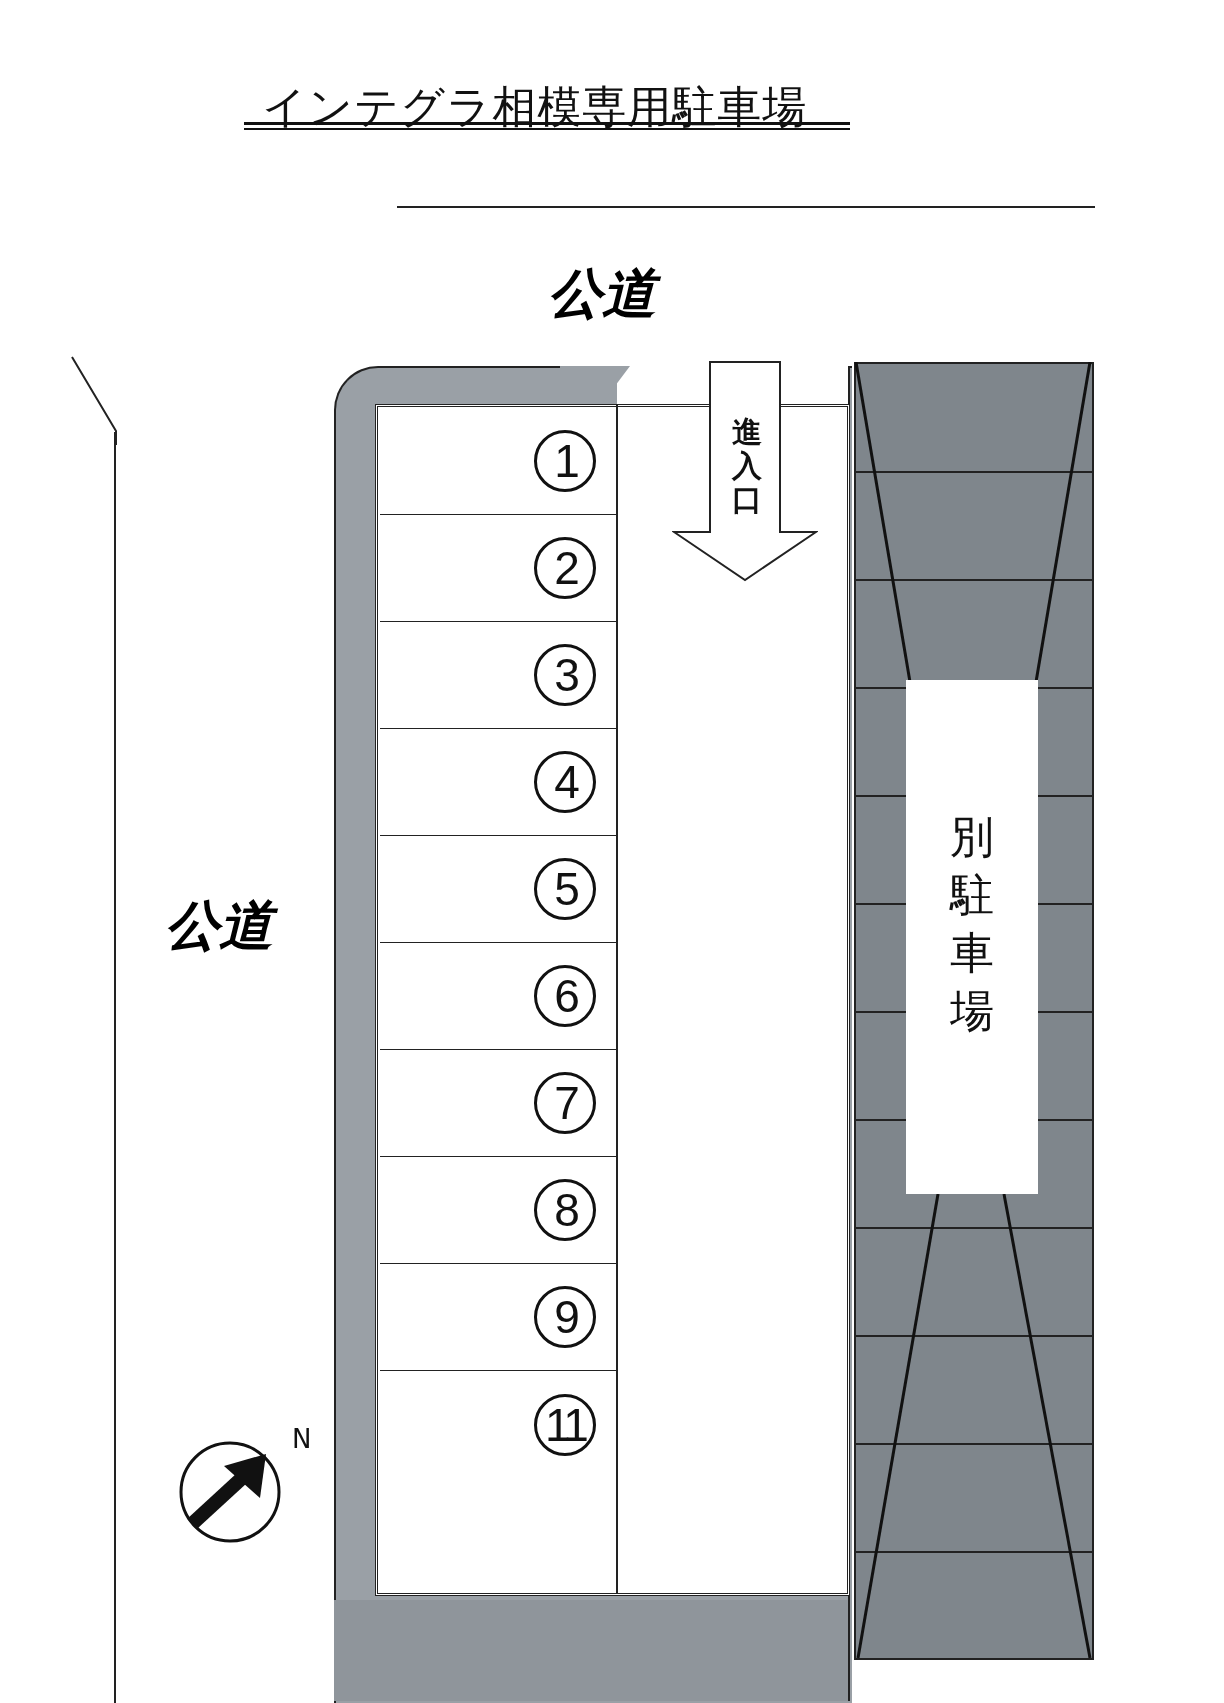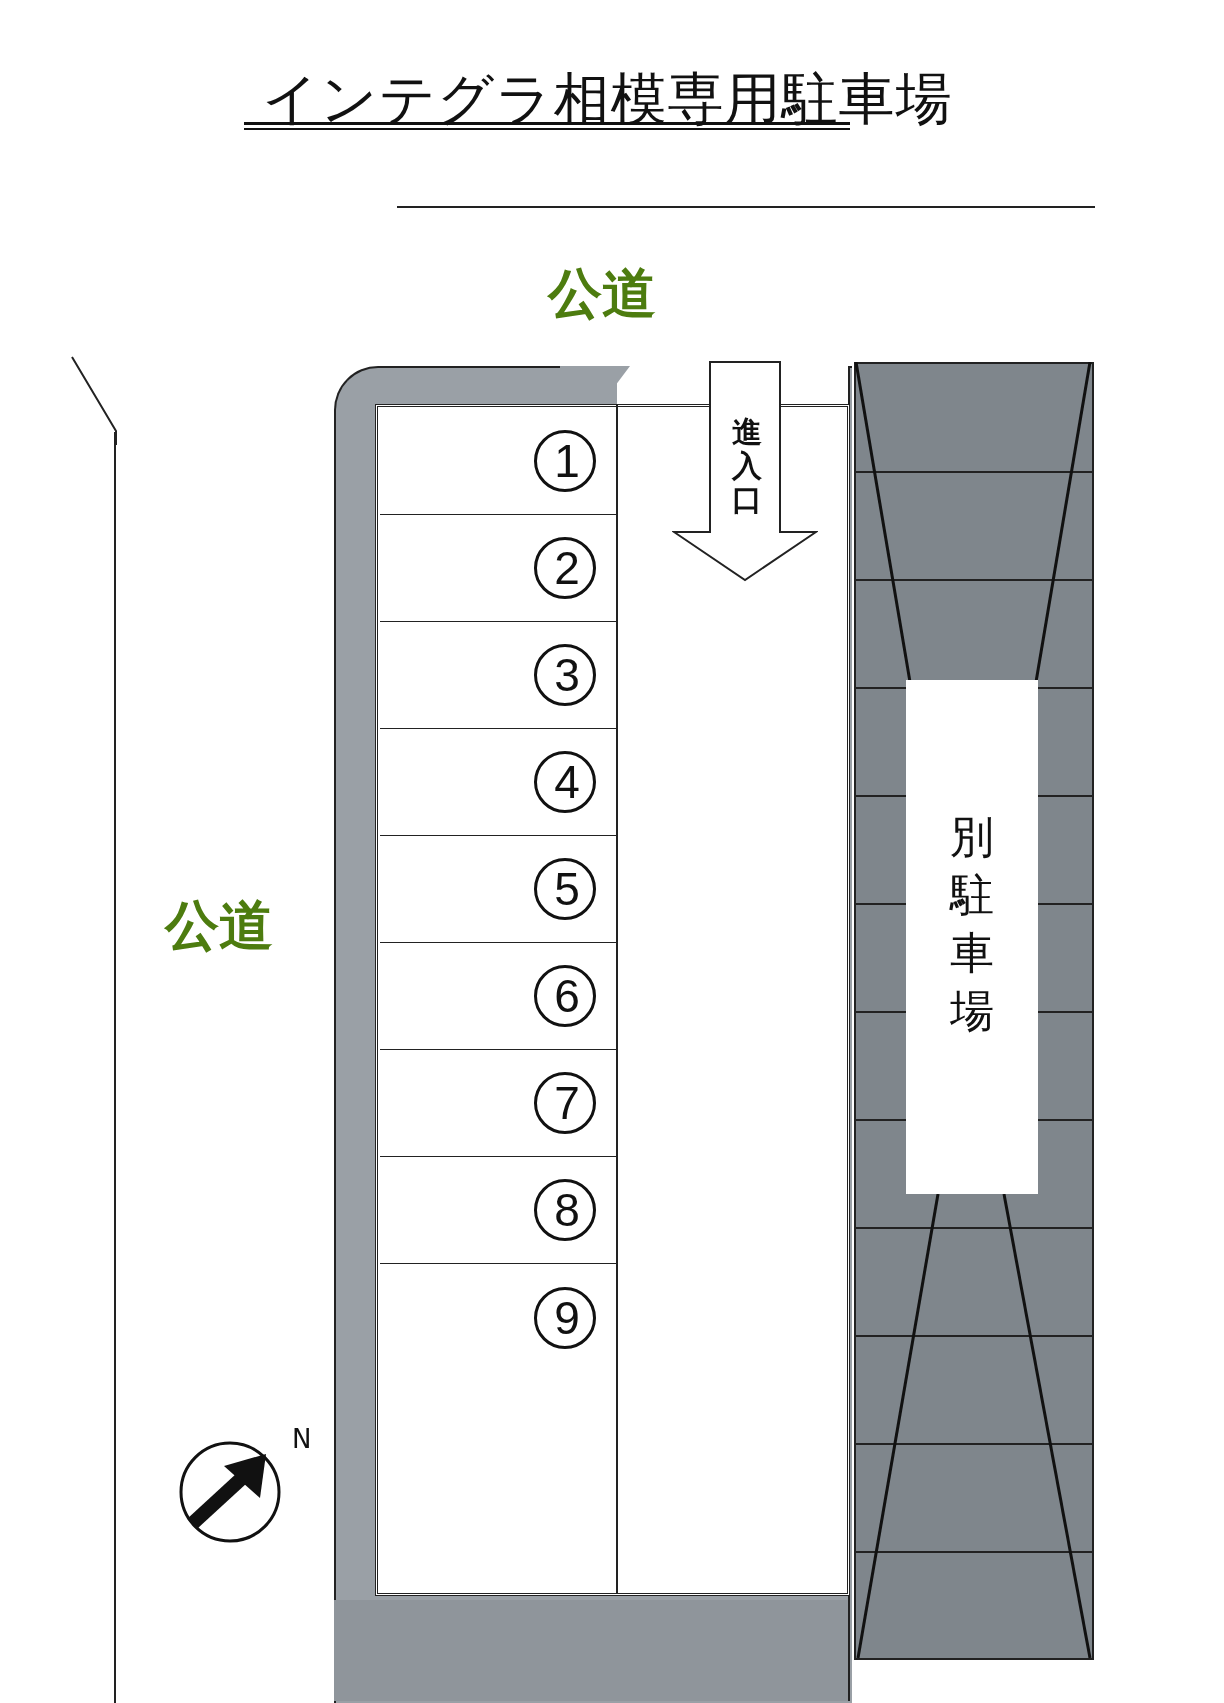--- a/index.html
+++ b/index.html
@@ -1,22 +1,22 @@
 <!DOCTYPE html>
 <html><head>
 <meta charset="utf-8">
 <style>
   html,body{margin:0;padding:0;background:#fff;}
   body{width:1224px;height:1703px;position:relative;overflow:hidden;font-family:"DejaVu Sans","Liberation Sans",sans-serif;color:#111;}
   .abs{position:absolute;}
-  .title{left:262px;top:62px;font-family:Liberation Sans, sans-serif;font-size:56px;letter-spacing:1px;color:#111;white-space:nowrap;}
+  .title{left:262px;top:78px;font-family:Liberation Sans, sans-serif;font-size:44px;letter-spacing:1px;color:#111;white-space:nowrap;}
   .title-ul1{left:244px;top:122px;width:606px;height:3px;background:#111;}
   .title-ul2{left:244px;top:128px;width:606px;height:2px;background:#111;}
   .top-road-line{left:397px;top:206px;width:698px;height:2px;background:#222;}
-  .road-label{font-weight:bold;font-size:54px;color:#4d7c0f;white-space:nowrap;}
+  .road-label{font-weight:bold;font-size:54px;color:#000000;white-space:nowrap;font-style:italic;}
   .road-top{left:548px;top:258px;}
   .road-left{left:165px;top:890px;}
   .lot{left:334px;top:366px;width:516px;height:1335px;background:#9aa0a6;border-left:2px solid #222;border-top:2px solid #222;border-top-left-radius:44px;}
   .lot-inner-bottom{left:334px;top:1600px;width:516px;height:101px;background:#8f959b;}
   .lot-right-border{left:848px;top:366px;width:2px;height:1335px;background:#222;}
   .spaces-frame{left:375px;top:404px;width:475px;height:1192px;background:#fff;border:3px double #222;box-sizing:border-box;}
   .aisle-white{left:617px;top:366px;width:233px;height:40px;background:#fff;}
   .space-col{left:380px;top:408px;width:236px;}
   .space{position:relative;height:107px;border-bottom:1.5px solid #222;box-sizing:border-box;}
   .space:last-child{border-bottom:none;}
@@ -78,20 +78,23 @@
     </div>
   <div class="space">
       <span class="space-num">7</span>
     </div>
   <div class="space">
       <span class="space-num">8</span>
     </div>
   <div class="space">
       <span class="space-num">9</span>
     </div>
+  <div class="space">
+      <span class="space-num">11</span>
+    </div>
 </div>
 
 <svg class="abs" style="left:672px;top:360px;" width="146" height="222">
   <polygon points="38,2 108,2 108,172 144,172 73,220 2,172 38,172" fill="#fff" stroke="#222" stroke-width="2"></polygon>
 </svg>
 <div class="abs entrance-label">
   <div>進</div>
   <div>入</div>
   <div>口</div>
 </div>

